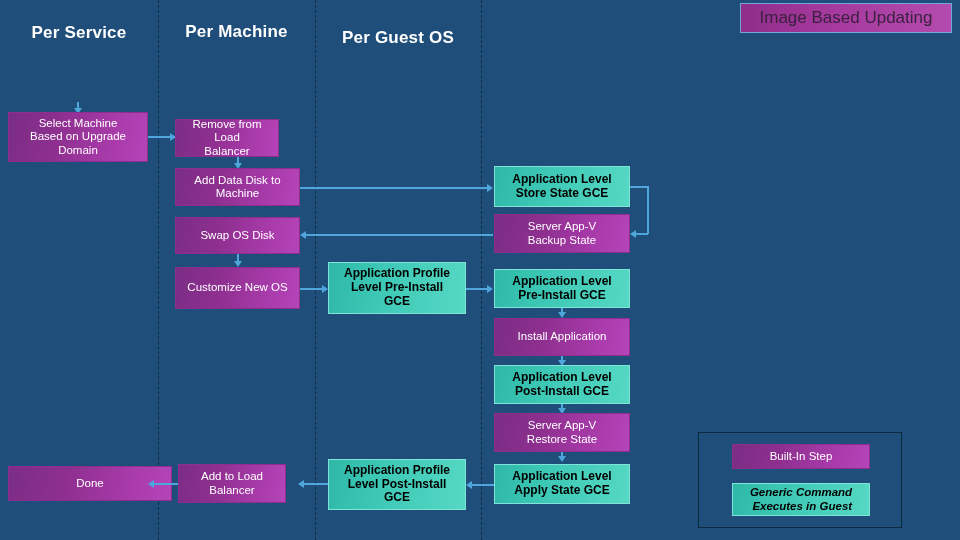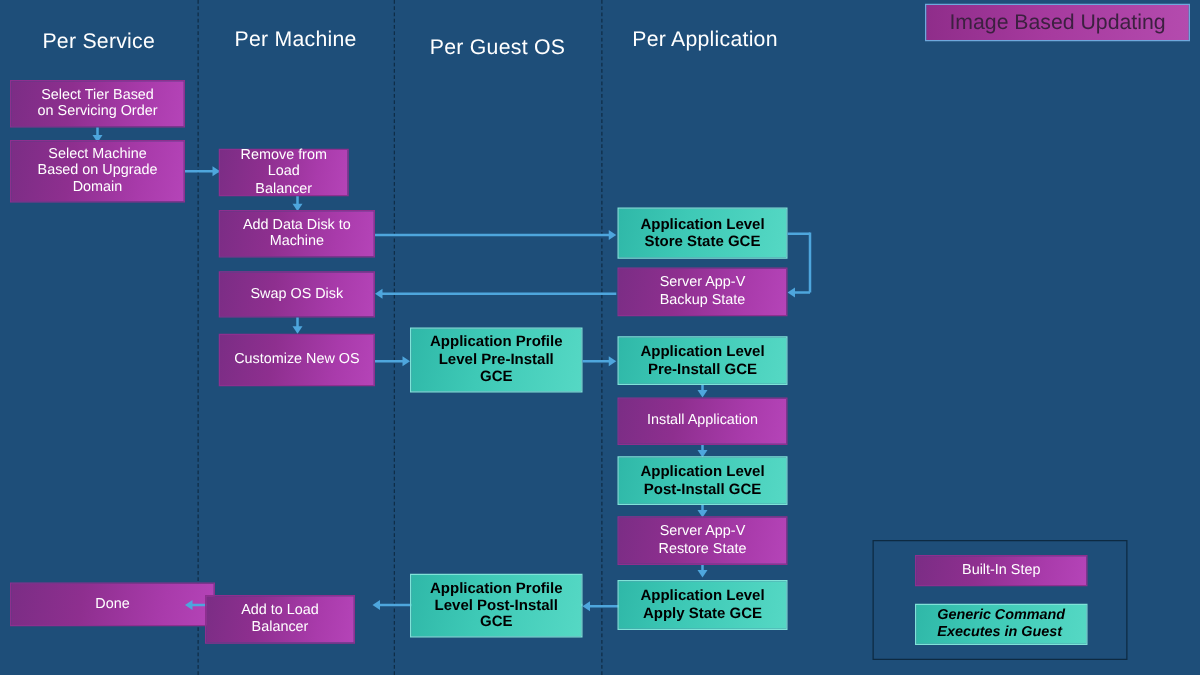--- a/index.html
+++ b/index.html
@@ -15,21 +15,21 @@
   .divider{
     position:absolute;top:0;width:0;height:540px;
     border-left:1.5px dashed #0f2d47;
   }
 
   
   .col-header{
     position:absolute;
     color:#ffffff;
     font-size:17px;
-    font-weight:400;
+    font-weight:700;
     text-align:center;
     letter-spacing:.2px;
     white-space:nowrap;
   }
 
   
   .title-chip{
     position:absolute;
     background:linear-gradient(90deg,#8f2d8a 0%,#a63a9e 45%,#b44bae 100%);
     border:1px solid #6fa8dc;
@@ -77,21 +77,21 @@
   .legend-box{
     position:absolute;
     border:1.5px solid #0d2a42;
     box-sizing:border-box;
     background:transparent;
   }
   .legend-item{
     position:absolute;
     box-sizing:border-box;
     display:flex;align-items:center;justify-content:center;
-    text-align:left;line-height:1.16;
+    text-align:right;line-height:1.16;
     white-space:pre-line;
   }
   .legend-item.purple{
     background:linear-gradient(100deg,#7b2d85 0%,#8e2f8f 35%,#a93bab 75%,#b544b8 100%);
     color:#fff;font-size:11.5px;border:0.5px solid #8e2f8f;
   }
   .legend-item.teal{
     background:linear-gradient(100deg,#2fb8a8 0%,#3ec9b6 40%,#55d8c4 100%);
     color:#000;font-size:11.5px;font-weight:bold;border:1px solid #7fe3d8;font-style:italic;
   }
@@ -101,26 +101,23 @@
 
 <div id="stage">
 
   <div class="divider" style="left:158px;"></div>
   <div class="divider" style="left:315px;"></div>
   <div class="divider" style="left:481px;"></div>
 
   <div class="col-header" style="left:0px;top:23px;width:158px;">Per Service</div>
   <div class="col-header" style="left:158px;top:22px;width:157px;">Per Machine</div>
   <div class="col-header" style="left:315px;top:4px;width:166px;margin-top:24px;">Per Guest OS</div>
-  <div class="col-header" style="left:481px;top:22px;width:166px;">Per Application</div>
 
   <div class="title-chip" style="left:740px;top:3px;width:212px;height:30px;">Image Based Updating</div>
 
-  <div class="node purple" style="left:8px;top:64px;width:140px;height:38px;">Select Tier Based
-on Servicing Order</div>
   <div class="conn v" style="left:77px;top:102px;height:8px;"></div>
   <div class="arrow down" style="left:74px;top:108px;"></div>
   <div class="node purple" style="left:8px;top:112px;width:140px;height:50px;">Select Machine
 Based on Upgrade
 Domain</div>
   <div class="node purple" style="left:8px;top:466px;width:164px;height:35px;">Done</div>
 
   <div class="conn h" style="left:148px;top:136px;width:27px;"></div>
   <div class="arrow right" style="left:170px;top:133px;"></div>
 
@@ -134,21 +131,21 @@
 
   <div class="node purple" style="left:175px;top:168px;width:125px;height:38px;">Add Data Disk to
 Machine</div>
 
   <div class="node purple" style="left:175px;top:217px;width:125px;height:37px;">Swap OS Disk</div>
   <div class="conn v" style="left:237px;top:254px;height:9px;"></div>
   <div class="arrow down" style="left:234px;top:261px;"></div>
 
   <div class="node purple" style="left:175px;top:267px;width:125px;height:42px;">Customize New OS</div>
 
-  <div class="node purple" style="left:164px;top:464px;width:120px;height:39px;margin-top:12px;">Add to Load
+  <div class="node purple" style="left:178px;top:464px;width:108px;height:39px;">Add to Load
 Balancer</div>
 
   <div class="conn h" style="left:300px;top:187px;width:188px;"></div>
   <div class="arrow right" style="left:487px;top:184px;"></div>
 
   <div class="conn h" style="left:304px;top:234px;width:189px;"></div>
   <div class="arrow left" style="left:300px;top:231px;"></div>
 
   <div class="conn h" style="left:300px;top:288px;width:24px;"></div>
   <div class="arrow right" style="left:322px;top:285px;"></div>

